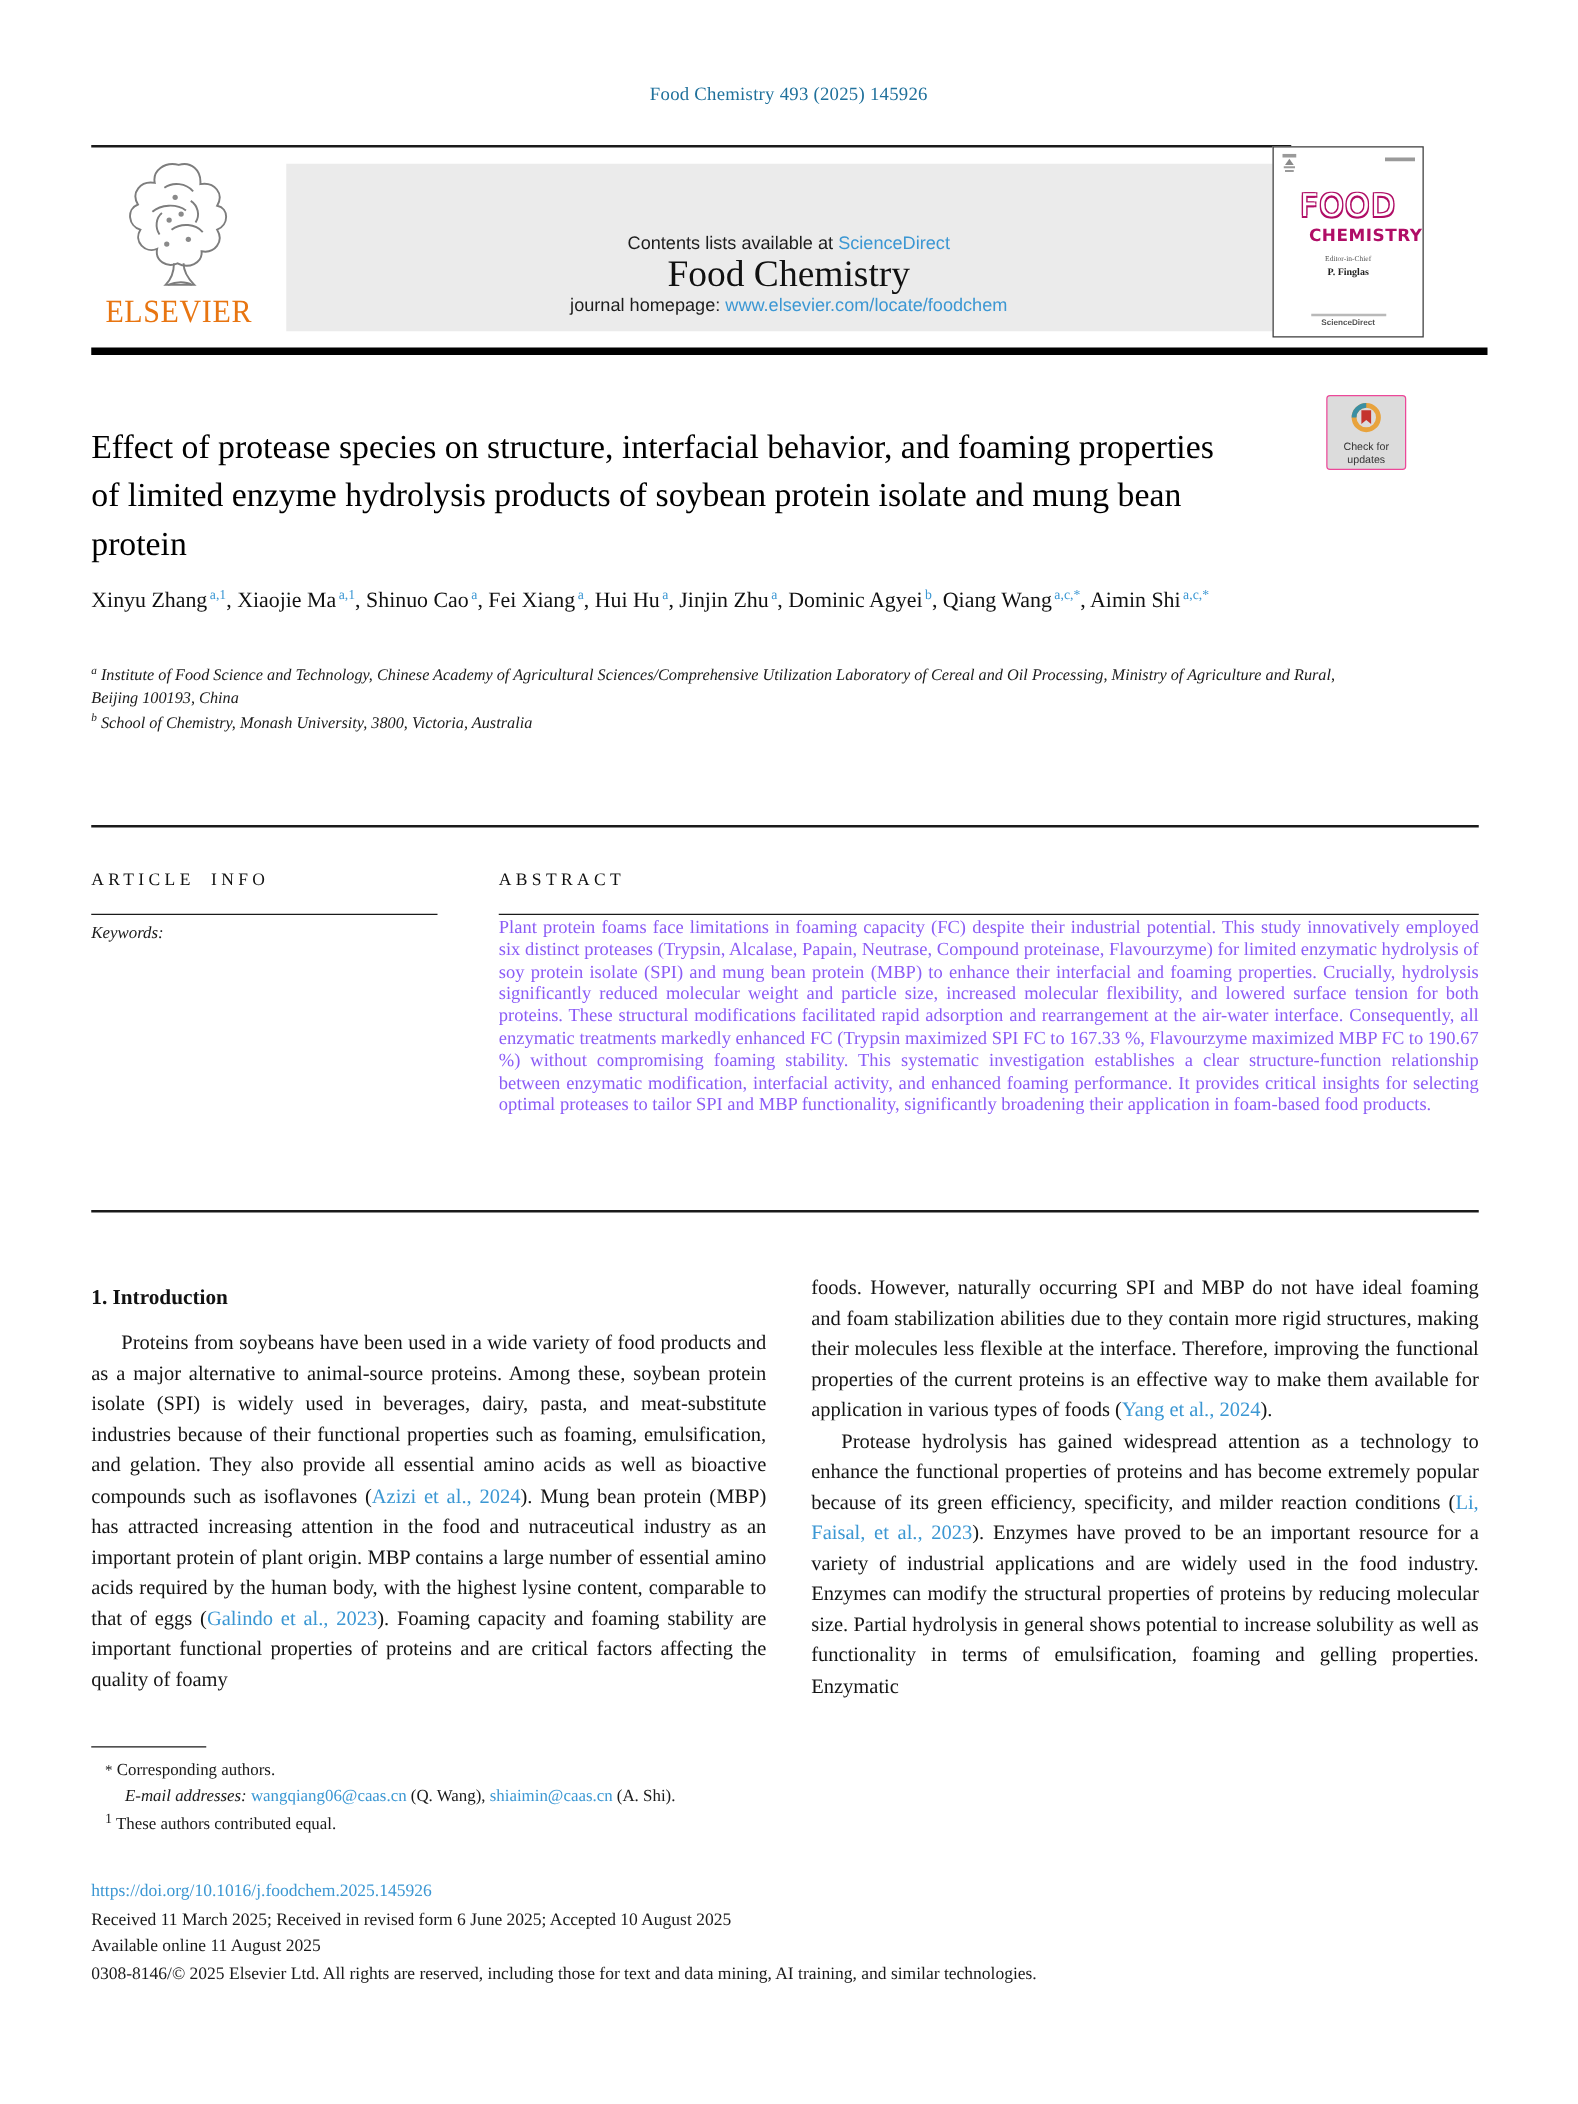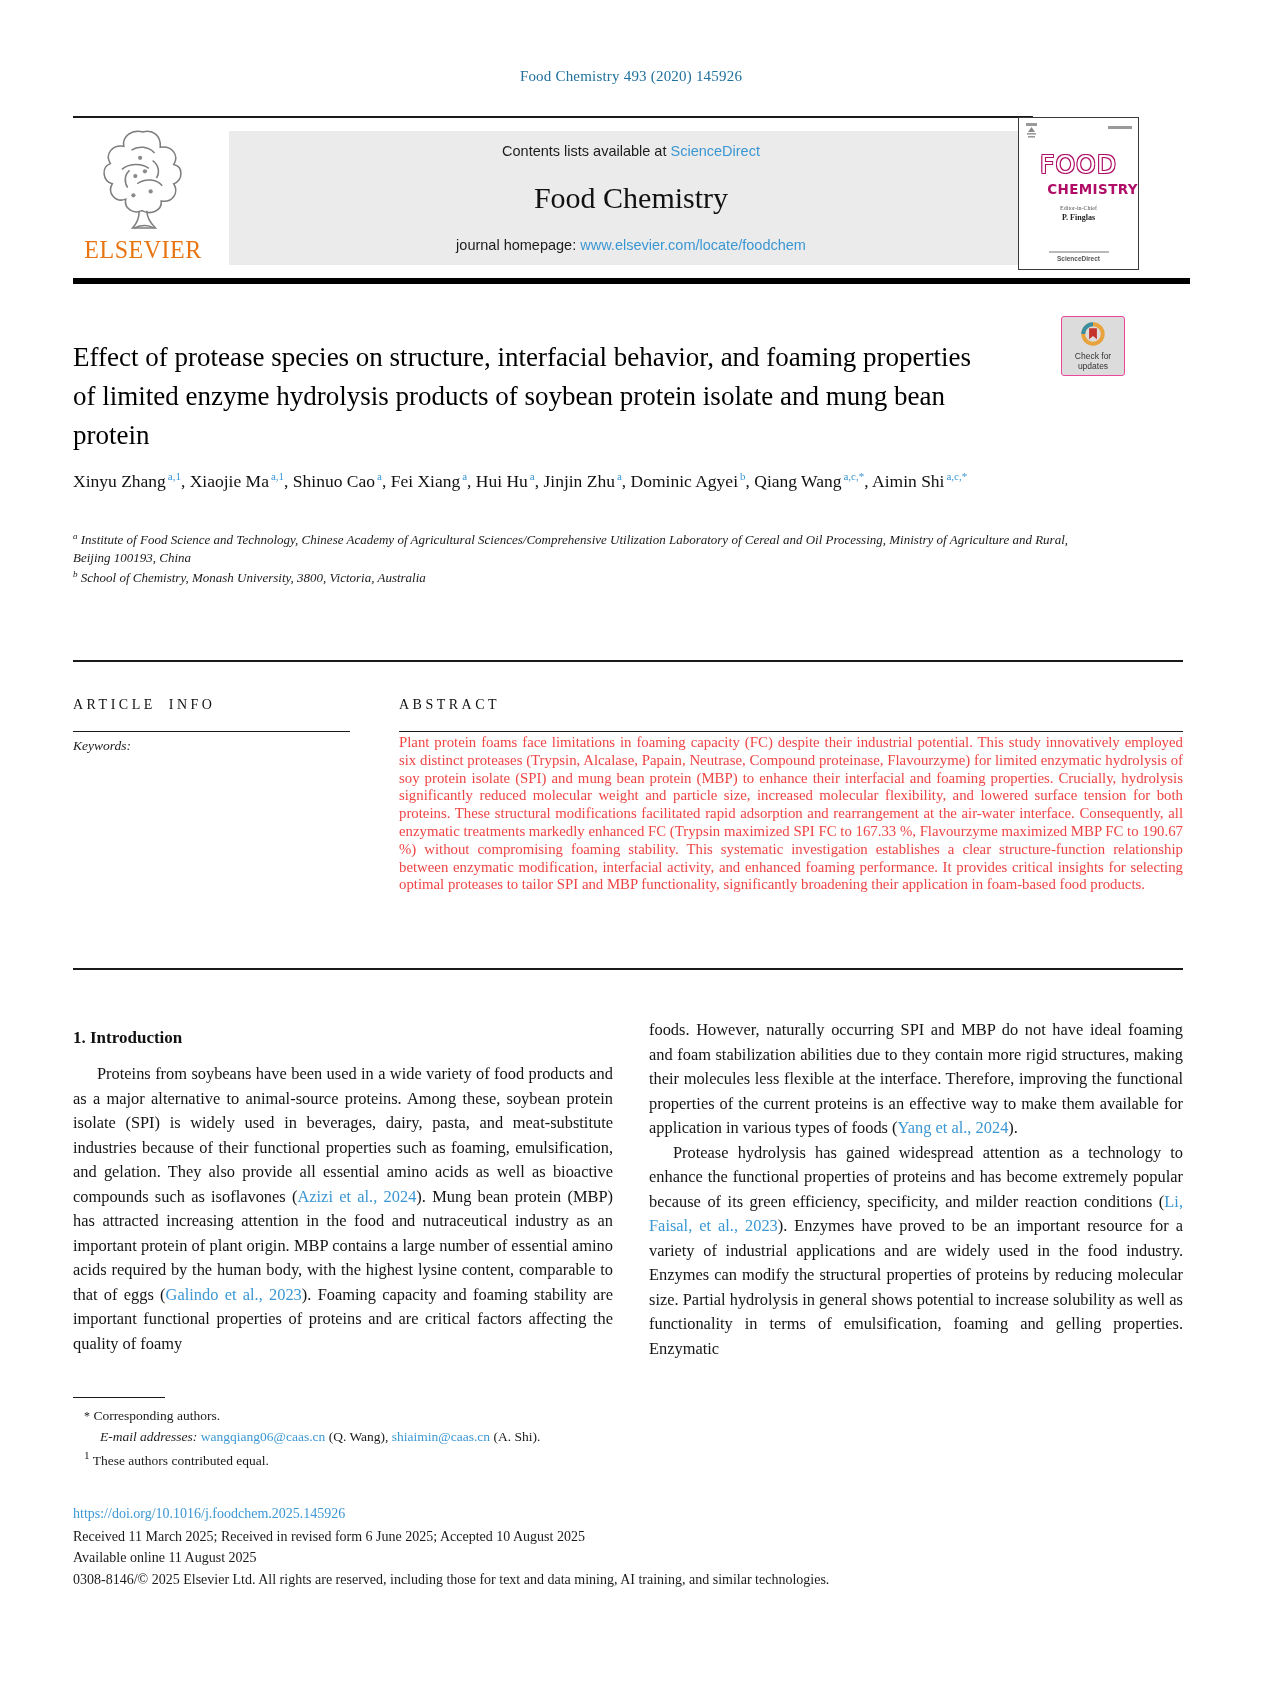--- a/index.html
+++ b/index.html
@@ -11,21 +11,21 @@
   
   .citation { top:68px; left:0; width:1262px; text-align:center;
               font-size:15px; color:#20719c; letter-spacing:.2px; }
 
   
   .header-rule { top:116px; left:73px; width:960px; height:2px; background:#1a1a1a; }
   .elsevier-block { top:126px; left:73px; width:140px; height:136px; text-align:center; }
   .elsevier-word { margin-top:2px; font-size:24px; color:#e87511; letter-spacing:.5px;
                    font-family:"Liberation Serif", serif; transform:scaleY(1.08); }
   .gray-box { top:131px; left:229px; width:804px; height:134px; background:#ebebeb;
-              display:flex; flex-direction:column; justify-content:space-between;
+              display:flex; flex-direction:column; justify-content:flex-end;
               text-align:center; padding:12px 0 12px 0; box-sizing:border-box; }
   .contents-line, .homepage-line { font-family:"Liberation Sans", sans-serif;
               font-size:14.5px; color:#1c1c1c; }
   .journal-title { font-size:30px; color:#111; }
 
   
   .cover { top:117px; left:1018px; width:121px; height:153px; border:1px solid #3a3a3a;
            background:#fff; box-sizing:border-box; }
   .cover-minilogo { position:absolute; top:5px; left:6px; }
   .cover-issn { position:absolute; top:8px; right:6px; width:24px; height:3px; background:#9a9a9a; }
@@ -71,21 +71,21 @@
   
   .article-info { top:660px; left:73px; width:300px; }
   .abstract { top:660px; left:399px; width:784px; }
   .section-heading { margin-top:37px; font-size:14px; letter-spacing:3.5px;
                      word-spacing:6px; color:#111; }
   .article-info .under-rule { width:277px; }
   .abstract .under-rule { width:784px; }
   .kw-label { margin-top:24px; font-style:italic; font-size:13.5px; line-height:17.5px; }
   .kw-item { font-size:13.5px; line-height:17.5px; }
   .abstract-text { margin:21px 0 0 0; font-size:14.8px; line-height:17.8px;
-                   text-align:justify; color:#ef4444; }
+                   text-align:justify; color:#8b5cf6; }
 
   
   .intro-heading { top:1028px; left:73px; font-size:17px; font-weight:bold; color:#111; }
   .col { font-size:16.4px; line-height:24.5px; text-align:justify; color:#141414; }
   .col-left { top:1062px; left:73px; width:540px; }
   .col-right { top:1018px; left:649px; width:534px; }
   .body-para { margin:0; }
   .indent { text-indent:24px; }
 
   
@@ -98,21 +98,21 @@
 
   
   .bottom-block { top:1503px; left:73px; width:1060px; font-size:14px; line-height:21.5px; }
   .doi { margin-bottom:1px; }
 </style>
 </head>
 <body>
 
 <div class="page">
 
-  <div class="abs citation">Food Chemistry 493 (2020) 145926</div>
+  <div class="abs citation">Food Chemistry 493 (2025) 145926</div>
 
   <div class="abs header-rule"></div>
 
   <div class="abs elsevier-block">
     <span>
       <svg width="96" height="104" viewBox="0 0 100 108">
         <g stroke="#7d7d7d" fill="none" stroke-width="1.6">
           <path d="M50 6 C38 3 28 11 30 21 C18 19 10 29 16 39 C6 43 8 57 18 60 C12 70 22 80 32 76 C30 86 40 92 49 88 C58 93 70 88 69 78 C80 80 88 70 82 60 C92 56 92 42 82 40 C88 30 80 20 68 22 C69 10 60 3 50 6 Z"></path>
           <path d="M38 25 C45 20 56 21 62 28"></path>
           <path d="M28 45 C35 39 48 38 56 44"></path>

